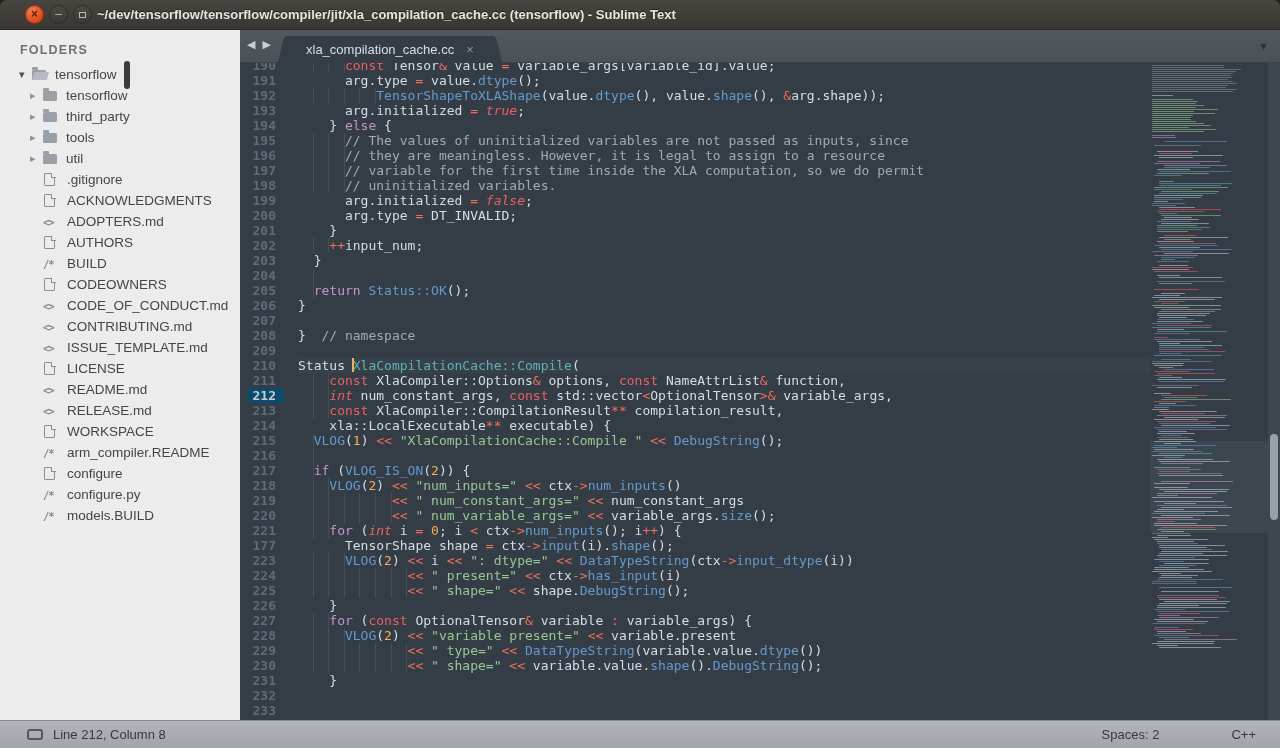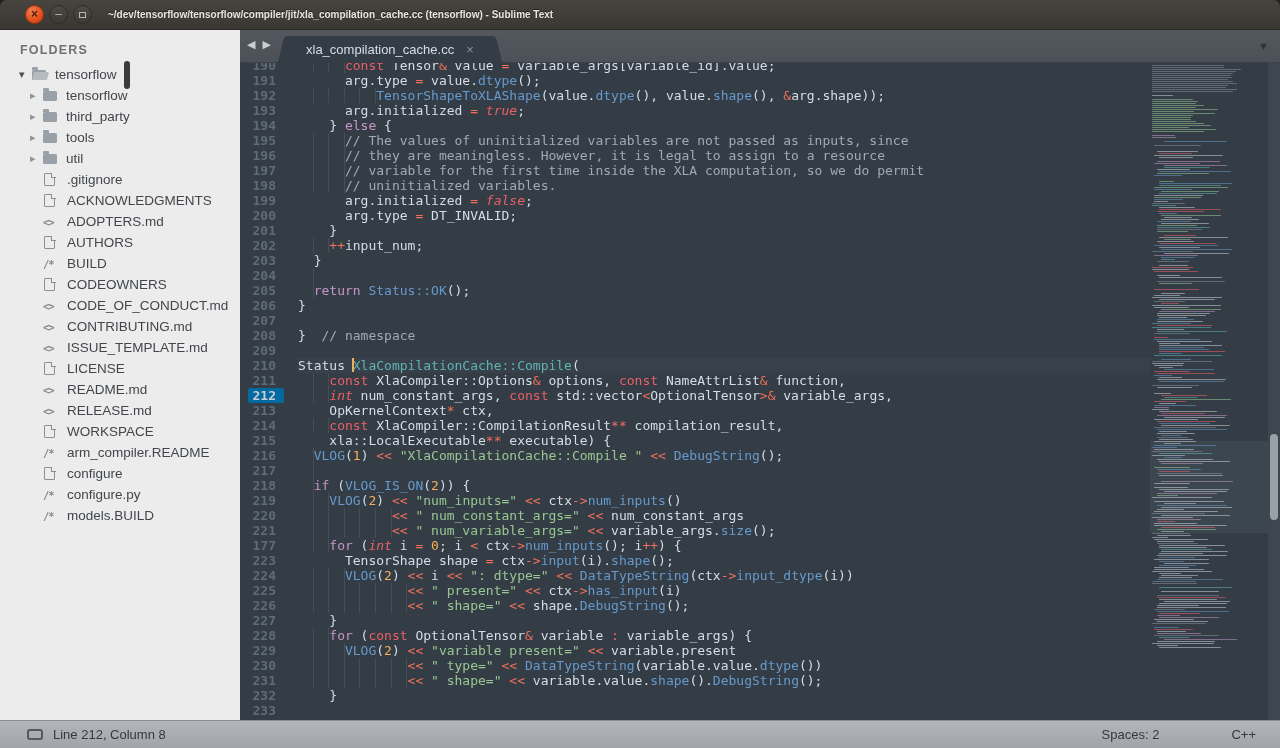--- a/index.html
+++ b/index.html
@@ -10,21 +10,21 @@
   
   .titlebar { height:30px; flex:0 0 30px; background:linear-gradient(#484540,#3a3733);
               border-bottom:1px solid #2b2925; display:flex; align-items:center; padding-left:25px; }
   .tb-btn { width:19px; height:19px; border-radius:50%; margin-right:5px; display:flex;
             align-items:center; justify-content:center; font-size:12px; line-height:1; cursor:default; }
   .tb-btn.close { background:radial-gradient(circle at 35% 30%, #f07d51, #dd4814 70%);
                   border:1px solid #9b3310; color:#5a1d05; font-weight:bold; }
   .tb-btn.plain { background:linear-gradient(#4c4943,#3d3a35); border:1px solid #2e2c28; color:#b9b6ae; }
   .maxbox { width:7px; height:6px; border:1.5px solid #b9b6ae; display:inline-block; }
   .tb-btn .g { transform:translateY(-1px); }
-  .title { color:#e9e6e2; font-weight:bold; font-size:10px; margin-left:11px;
+  .title { color:#e9e6e2; font-weight:bold; font-size:13px; 
            text-shadow:0 -1px 0 rgba(0,0,0,.55); white-space:nowrap; }
 
   
   .main { flex:1 1 auto; display:flex; min-height:0; position:relative; }
 
   
   .sidebar { width:240px; flex:0 0 240px; background:#ececed; position:relative; overflow:hidden; }
   .folders-header { color:#6e7073; font-weight:bold; font-size:12.5px; letter-spacing:1.2px;
                     padding:13px 0 7px 20px; }
   .trow { display:flex; align-items:center; height:21px; color:#42464a; font-size:13.5px; white-space:nowrap; }
@@ -63,21 +63,21 @@
   .tab-close { color:#8b9299; font-size:13px; margin-left:12px; line-height:1; }
   .tab-overflow { position:absolute; right:11px; top:10px; color:#2e333a; font-size:11px; }
 
   
   .editor { flex:1 1 auto; background:#343d46; position:relative; overflow:hidden; }
   .codewrap { position:absolute; top:-5px; left:0; right:130px; display:flex;
               font-family:"DejaVu Sans Mono", monospace; font-size:13px; line-height:15px; }
   .gutter { width:44px; flex:0 0 44px; text-align:right;font-weight:bold; }
   .gln { height:15px; color:#5f6b76; }
   .gln span { display:inline-block; padding:0 8px 0 4px; border-radius:2px; min-width:36px; }
-  .gln.cur span { background:#0369a1; color:#c6cdd4; }
+  .gln.cur span { background:#0c4a6e; color:#c6cdd4; }
   .code { flex:1 1 auto; padding-left:14px; }
   .cln { height:15px; white-space:pre; }
   .cln.cur { background:rgba(255,255,255,.025); }
   .t-p   { color:#d5dde6; }
   .t-kw  { color:#ec5f66; }
   .t-kwi { color:#ec5f66; font-style:italic; }
   .t-ctl { color:#c695c6; }
   .t-op  { color:#f0705a; }
   .t-fn  { color:#6699cc; }
   .t-fd  { color:#5fb4b4; }
@@ -305,21 +305,20 @@
               <div class="cln"><span class="t-p">  }</span></div>
               <div class="cln"><span class="t-p ind">  </span></div>
               <div class="cln"><span class="t-p ind">  </span><span class="t-ctl">return</span><span class="t-p"> </span><span class="t-fn">Status::OK</span><span class="t-p">();</span></div>
               <div class="cln"><span class="t-p">}</span></div>
               <div class="cln"></div>
               <div class="cln"><span class="t-p">}  </span><span class="t-com">// namespace</span></div>
               <div class="cln"></div>
               <div class="cln cur"><span class="t-p">Status </span><span class="caret"></span><span class="t-fd">XlaCompilationCache::Compile</span><span class="t-p">(</span></div>
               <div class="cln"><span class="t-p ind">    </span><span class="t-kw">const</span><span class="t-p"> XlaCompiler::Options</span><span class="t-op">&amp;</span><span class="t-p"> options, </span><span class="t-kw">const</span><span class="t-p"> NameAttrList</span><span class="t-op">&amp;</span><span class="t-p"> function,</span></div>
               <div class="cln"><span class="t-p ind">    </span><span class="t-kwi">int</span><span class="t-p"> num_constant_args, </span><span class="t-kw">const</span><span class="t-p"> std::vector</span><span class="t-op">&lt;</span><span class="t-p">OptionalTensor</span><span class="t-op">&gt;&amp;</span><span class="t-p"> variable_args,</span></div>
-              <div class="cln"><span class="t-p">    OpKernelContext</span><span class="t-op">*</span><span class="t-p"> ctx,</span></div>
               <div class="cln"><span class="t-p ind">    </span><span class="t-kw">const</span><span class="t-p"> XlaCompiler::CompilationResult</span><span class="t-op">**</span><span class="t-p"> compilation_result,</span></div>
               <div class="cln"><span class="t-p">    xla::LocalExecutable</span><span class="t-op">**</span><span class="t-p"> executable) {</span></div>
               <div class="cln"><span class="t-p ind">  </span><span class="t-fn">VLOG</span><span class="t-p">(</span><span class="t-num">1</span><span class="t-p">) </span><span class="t-op">&lt;&lt;</span><span class="t-p"> </span><span class="t-str">"XlaCompilationCache::Compile "</span><span class="t-p"> </span><span class="t-op">&lt;&lt;</span><span class="t-p"> </span><span class="t-fn">DebugString</span><span class="t-p">();</span></div>
               <div class="cln"><span class="t-p ind">  </span></div>
               <div class="cln"><span class="t-p ind">  </span><span class="t-ctl">if</span><span class="t-p"> (</span><span class="t-fn">VLOG_IS_ON</span><span class="t-p">(</span><span class="t-num">2</span><span class="t-p">)) {</span></div>
               <div class="cln"><span class="t-p ind">    </span><span class="t-fn">VLOG</span><span class="t-p">(</span><span class="t-num">2</span><span class="t-p">) </span><span class="t-op">&lt;&lt;</span><span class="t-p"> </span><span class="t-str">"num_inputs="</span><span class="t-p"> </span><span class="t-op">&lt;&lt;</span><span class="t-p"> ctx</span><span class="t-op">-&gt;</span><span class="t-fn">num_inputs</span><span class="t-p">()</span></div>
               <div class="cln"><span class="t-p ind">            </span><span class="t-op">&lt;&lt;</span><span class="t-p"> </span><span class="t-str">" num_constant_args="</span><span class="t-p"> </span><span class="t-op">&lt;&lt;</span><span class="t-p"> num_constant_args</span></div>
               <div class="cln"><span class="t-p ind">            </span><span class="t-op">&lt;&lt;</span><span class="t-p"> </span><span class="t-str">" num_variable_args="</span><span class="t-p"> </span><span class="t-op">&lt;&lt;</span><span class="t-p"> variable_args.</span><span class="t-fn">size</span><span class="t-p">();</span></div>
               <div class="cln"><span class="t-p ind">    </span><span class="t-ctl">for</span><span class="t-p"> (</span><span class="t-kwi">int</span><span class="t-p"> i </span><span class="t-op">=</span><span class="t-p"> </span><span class="t-num">0</span><span class="t-p">; i </span><span class="t-op">&lt;</span><span class="t-p"> ctx</span><span class="t-op">-&gt;</span><span class="t-fn">num_inputs</span><span class="t-p">(); i</span><span class="t-op">++</span><span class="t-p">) {</span></div>
               <div class="cln"><span class="t-p">      TensorShape shape </span><span class="t-op">=</span><span class="t-p"> ctx</span><span class="t-op">-&gt;</span><span class="t-fn">input</span><span class="t-p">(i).</span><span class="t-fn">shape</span><span class="t-p">();</span></div>

